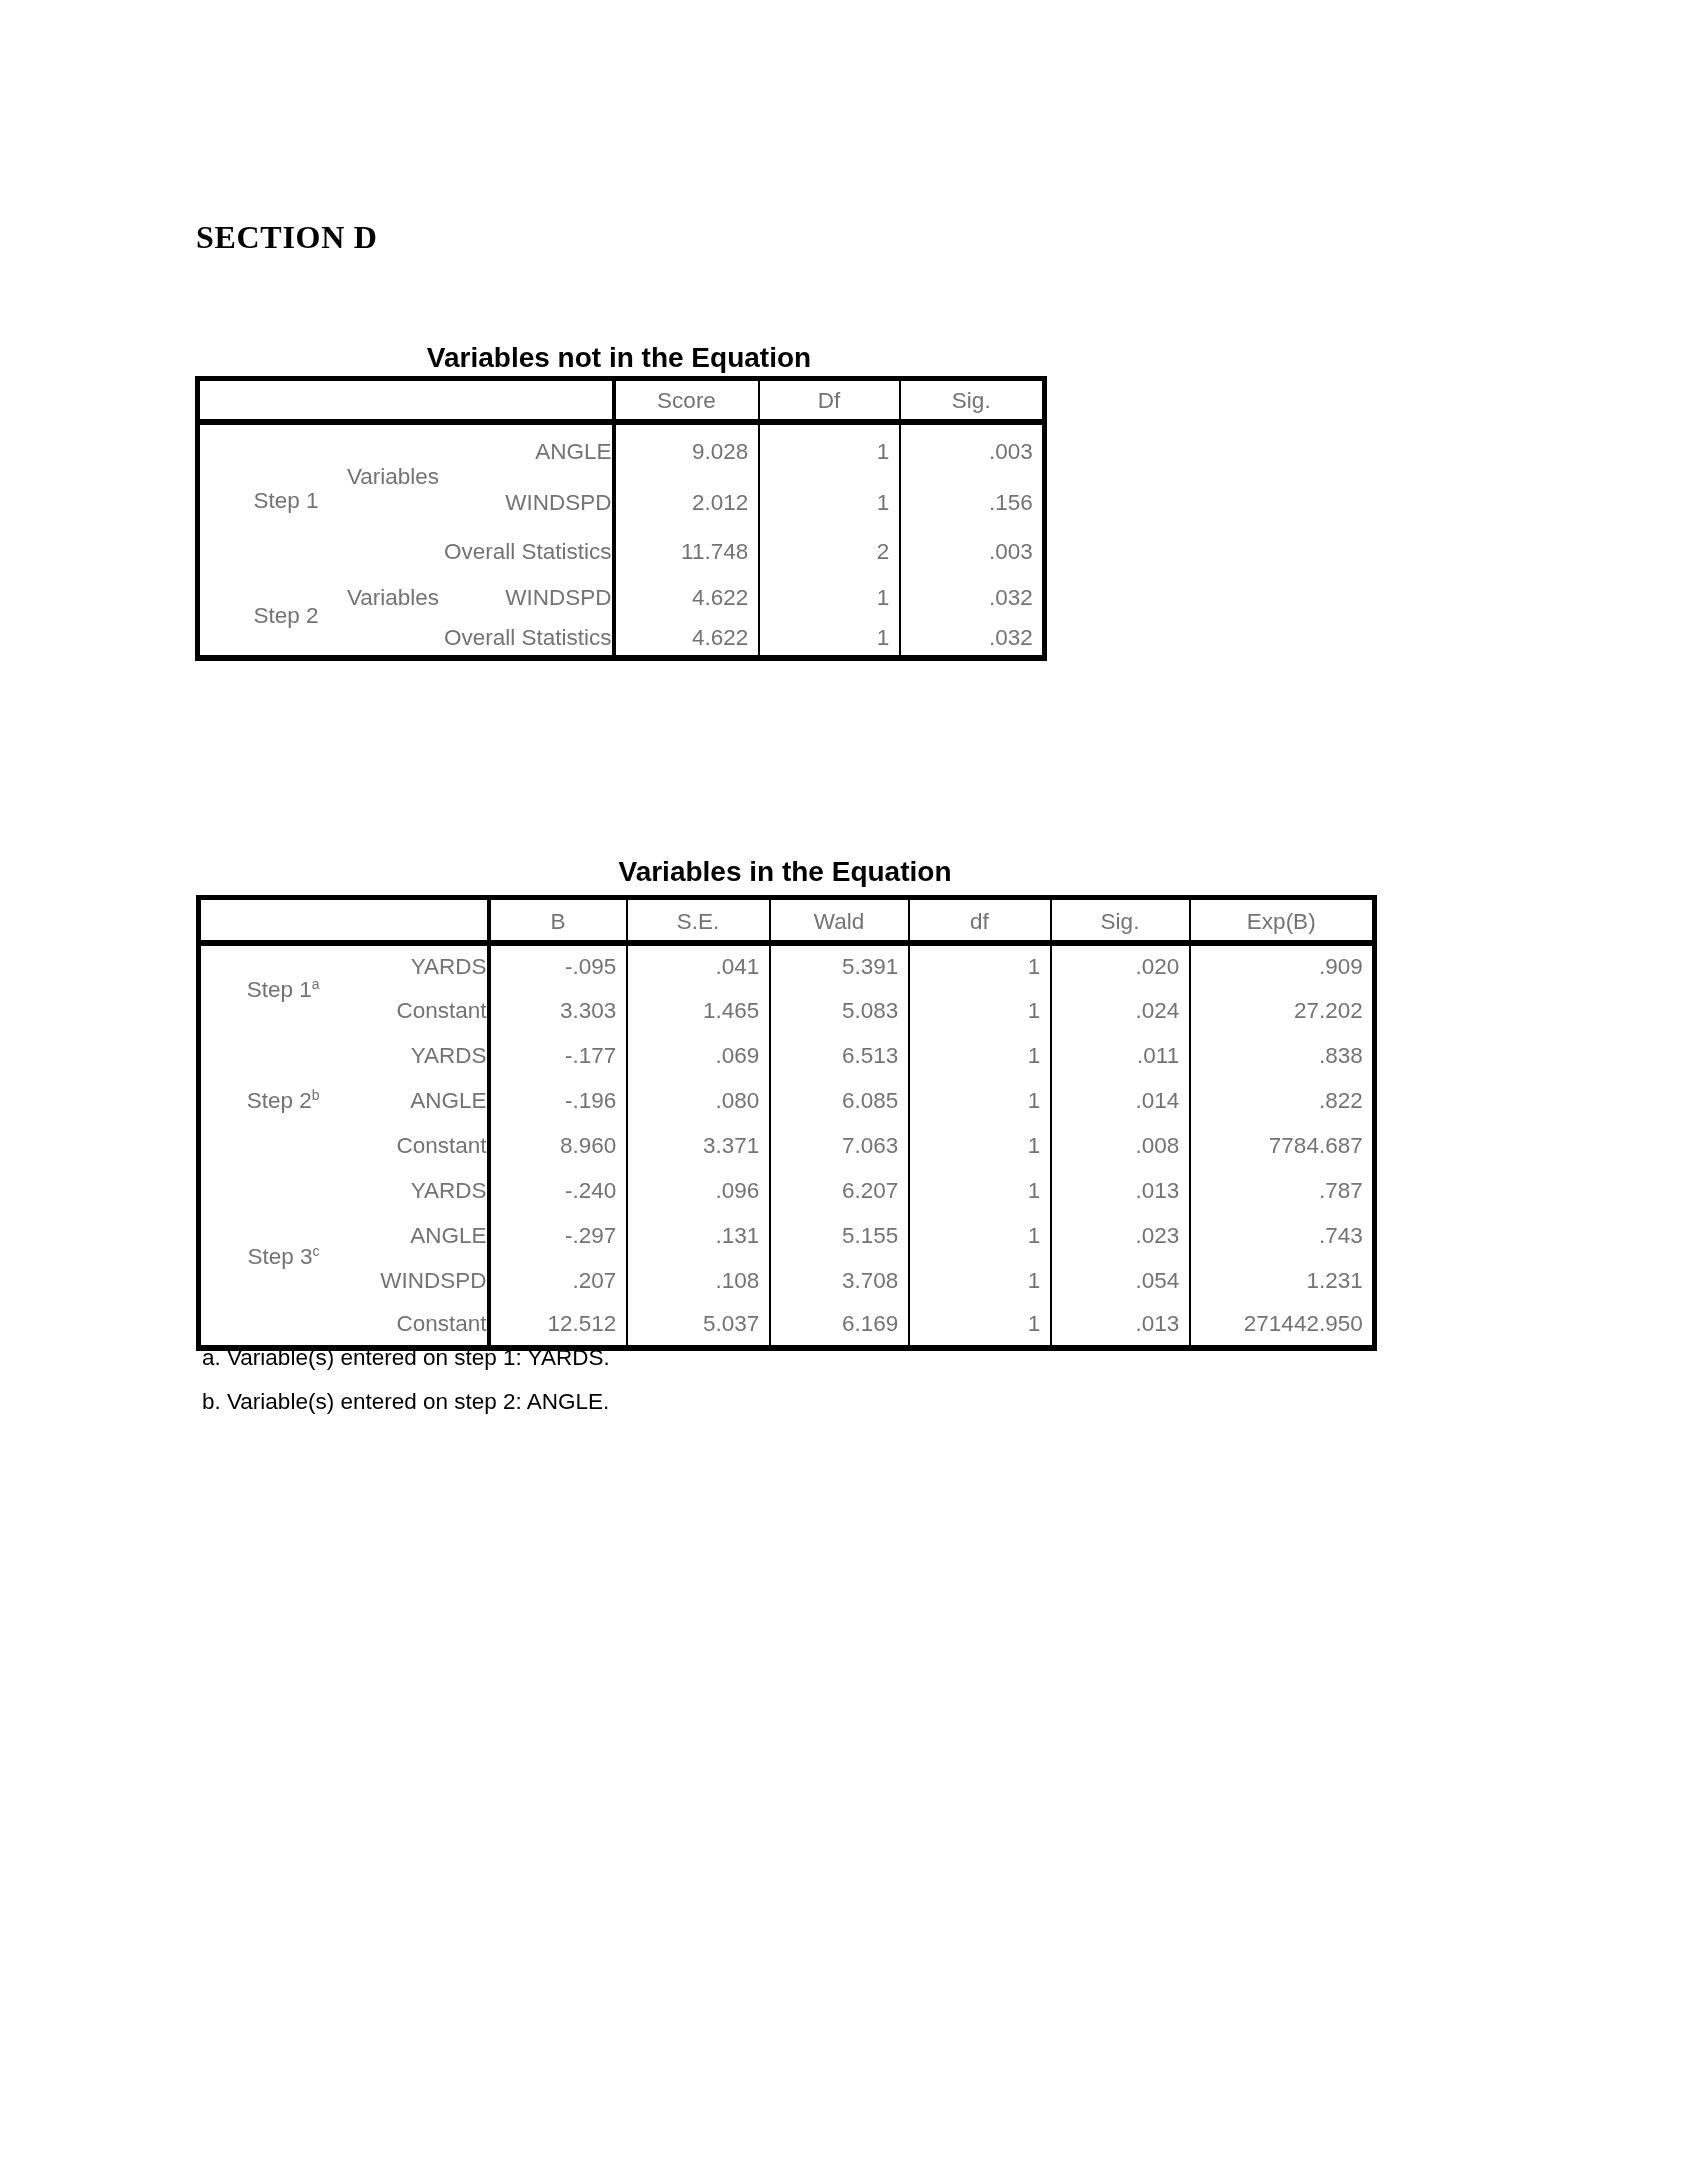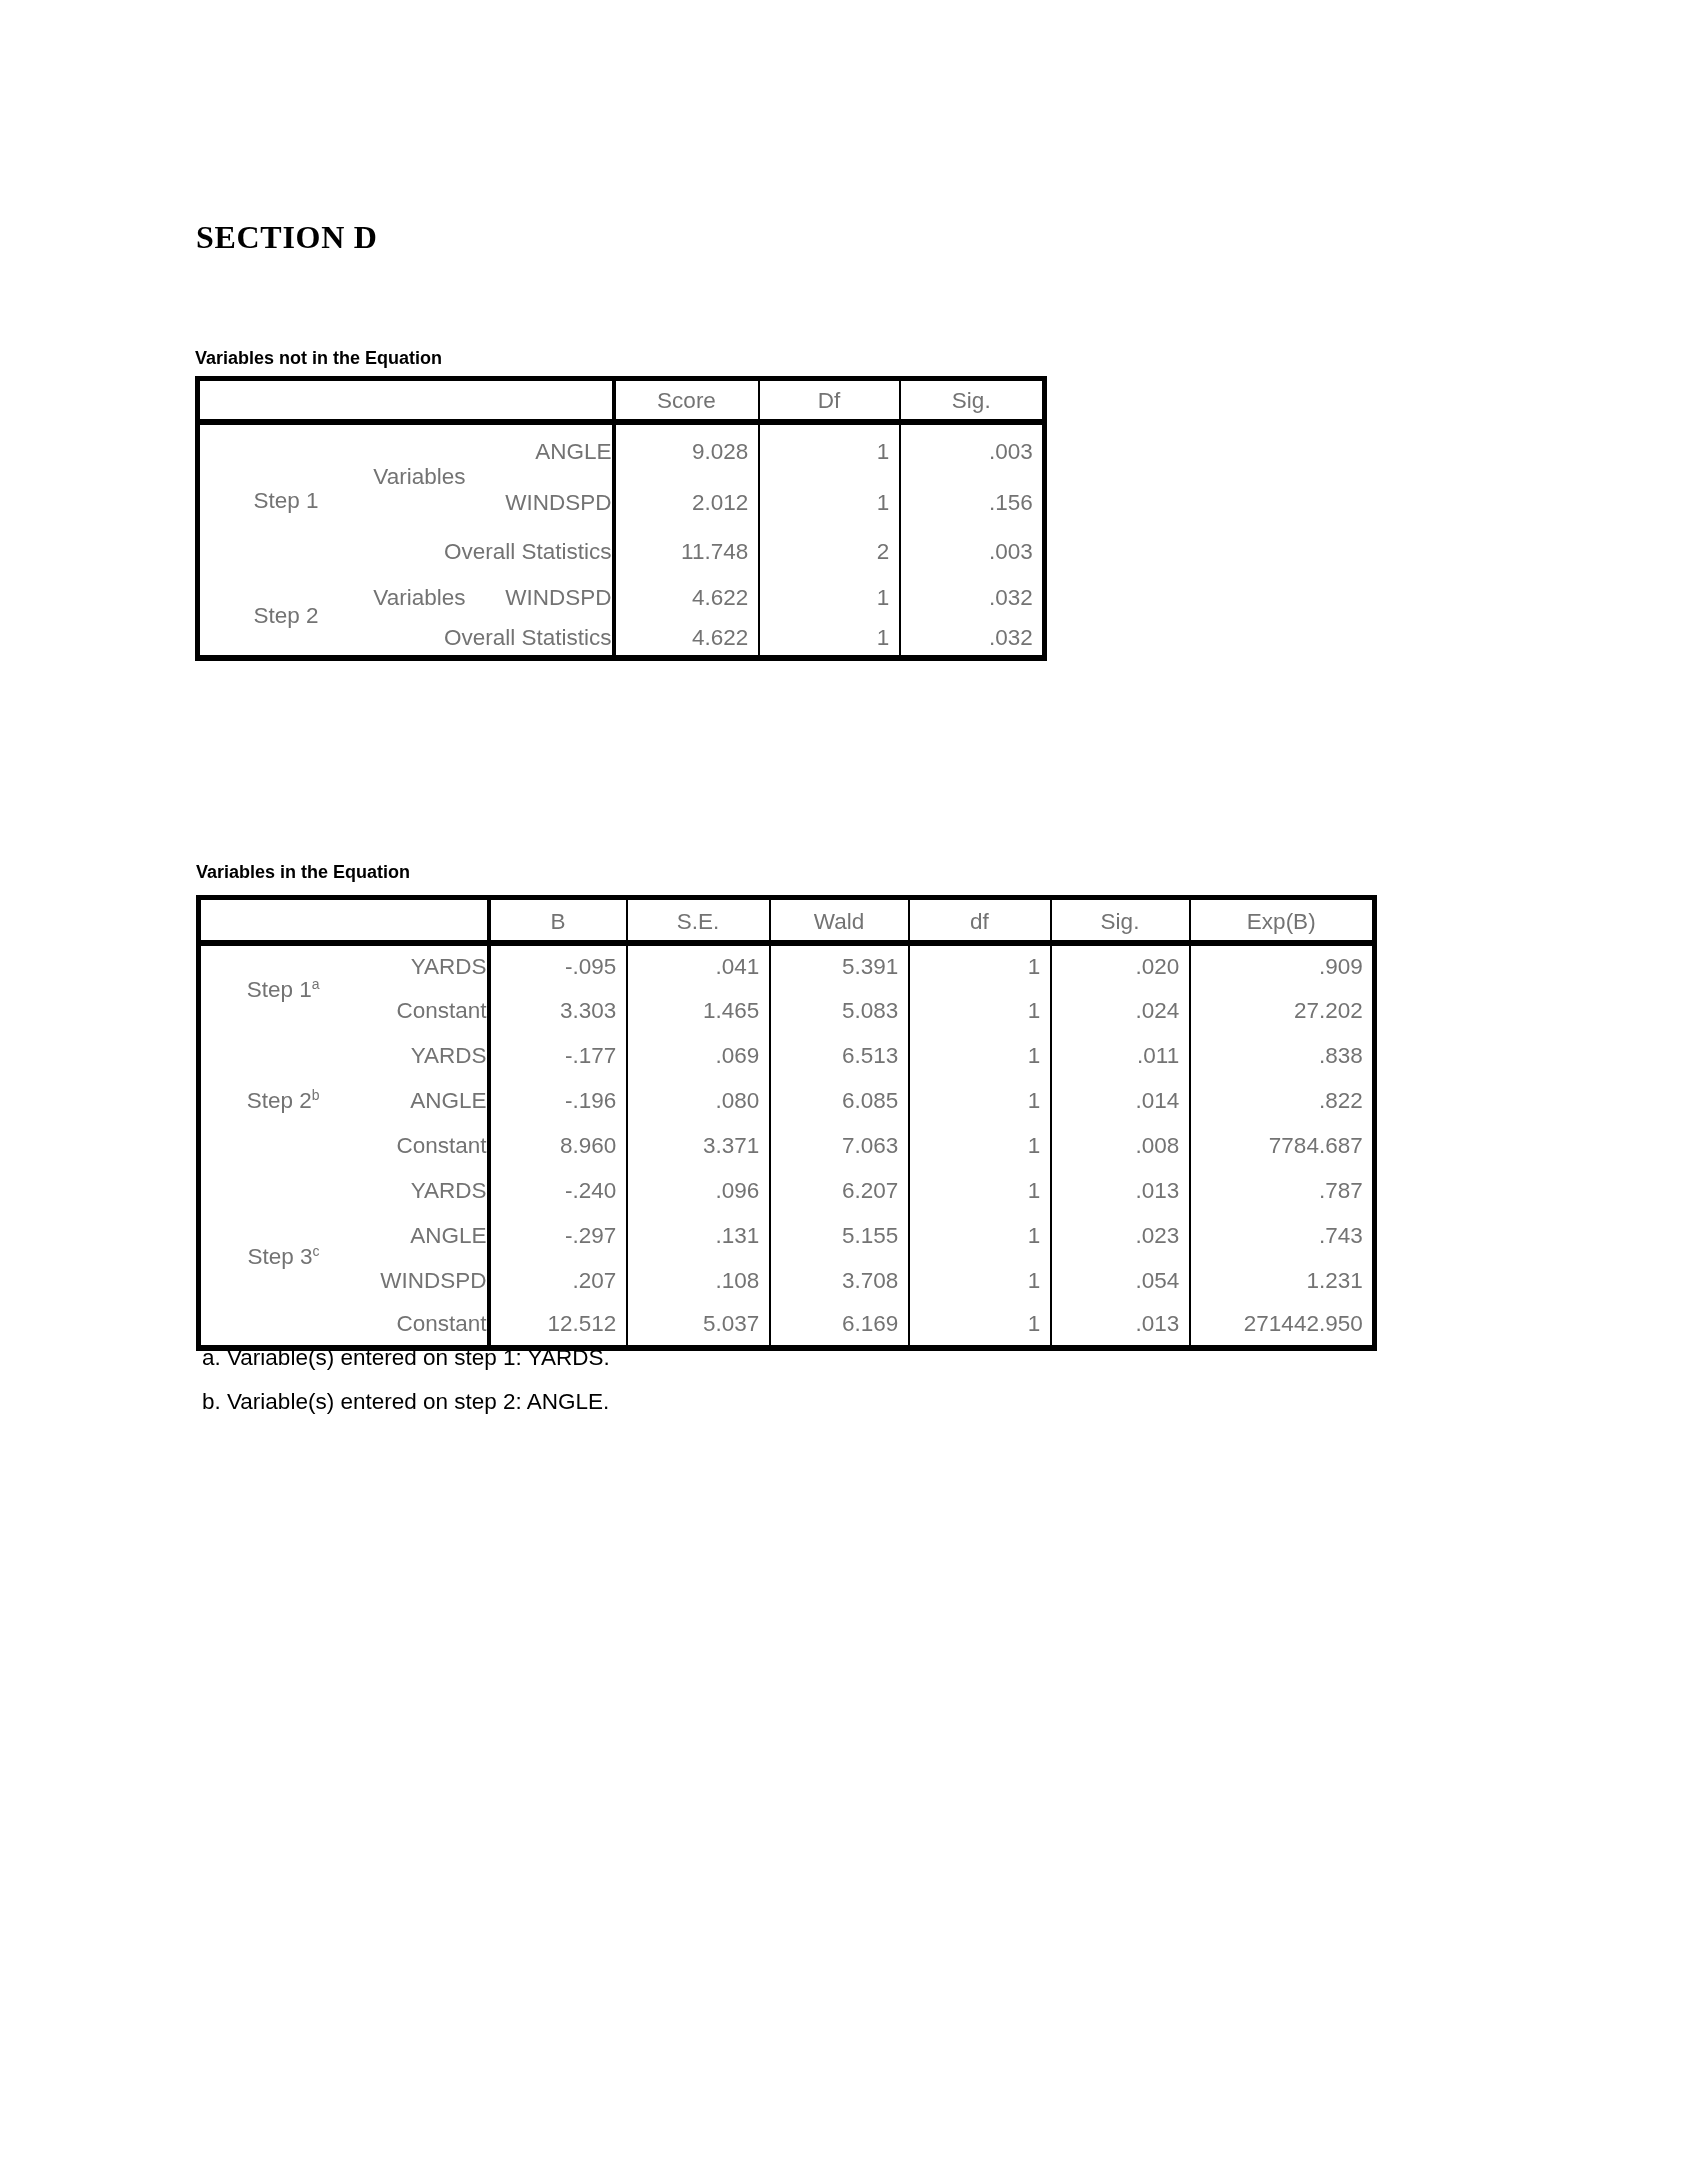--- a/index.html
+++ b/index.html
@@ -10,42 +10,42 @@
   }
   .section-title{
     position:absolute;left:196px;top:198px;
     font-family:"Liberation Serif", serif;font-weight:bold;font-size:32px;
     letter-spacing:0.7px;
   }
   .tblwrap{position:absolute;}
   .t1{left:195px;top:345px;width:848px;}
   .t2{left:196px;top:859px;width:1178px;}
   .tbl-title{
-    text-align:left;font-weight:bold;font-size:18px;line-height:26.5px;
+    text-align:center;font-weight:bold;font-size:28px;line-height:26.5px;
   }
   .t1 .tbl-title{margin-bottom:4px;}
   .t2 .tbl-title{margin-bottom:9px;}
   table{
     border-collapse:collapse;table-layout:fixed;width:100%;
     font-size:22.5px;color:#737373;
   }
   table{border:5.3px solid #000;border-bottom-width:6px;}
   th,td{padding:0;font-weight:normal;vertical-align:middle;overflow:hidden;white-space:nowrap;}
   thead th{
     border-bottom:6.6px solid #000;vertical-align:bottom;padding-bottom:5.3px;
     text-align:center;
   }
   .t1 thead tr{height:44px;}
   .t2 thead tr{height:46px;}
   
   .v{border-left:2.6px solid #000;}
   .v1{border-left:4px solid #000;}
   
   .cell-step{text-align:right;padding-left:10.6px;vertical-align:middle;}
-  .cell-group{text-align:right;padding-left:2px;vertical-align:middle;}
+  .cell-group{text-align:center;padding-left:2px;vertical-align:middle;}
   .cell-name{text-align:right;padding-left:4px;}
   .t2 .cell-name{padding-left:14.6px;}
   .cell-overall{text-align:right;padding-left:2px;}
   
   .num{text-align:right;padding-right:9.3px;}
   
   .t1 .r1{height:56px;} .t1 .r2{height:50px;} .t1 .r3{height:48px;}
   .t1 .r4{height:44px;} .t1 .r5{height:38px;}
   .t2 tbody tr{height:45px;}
   sup{font-size:14px;line-height:0;vertical-align:super;}

